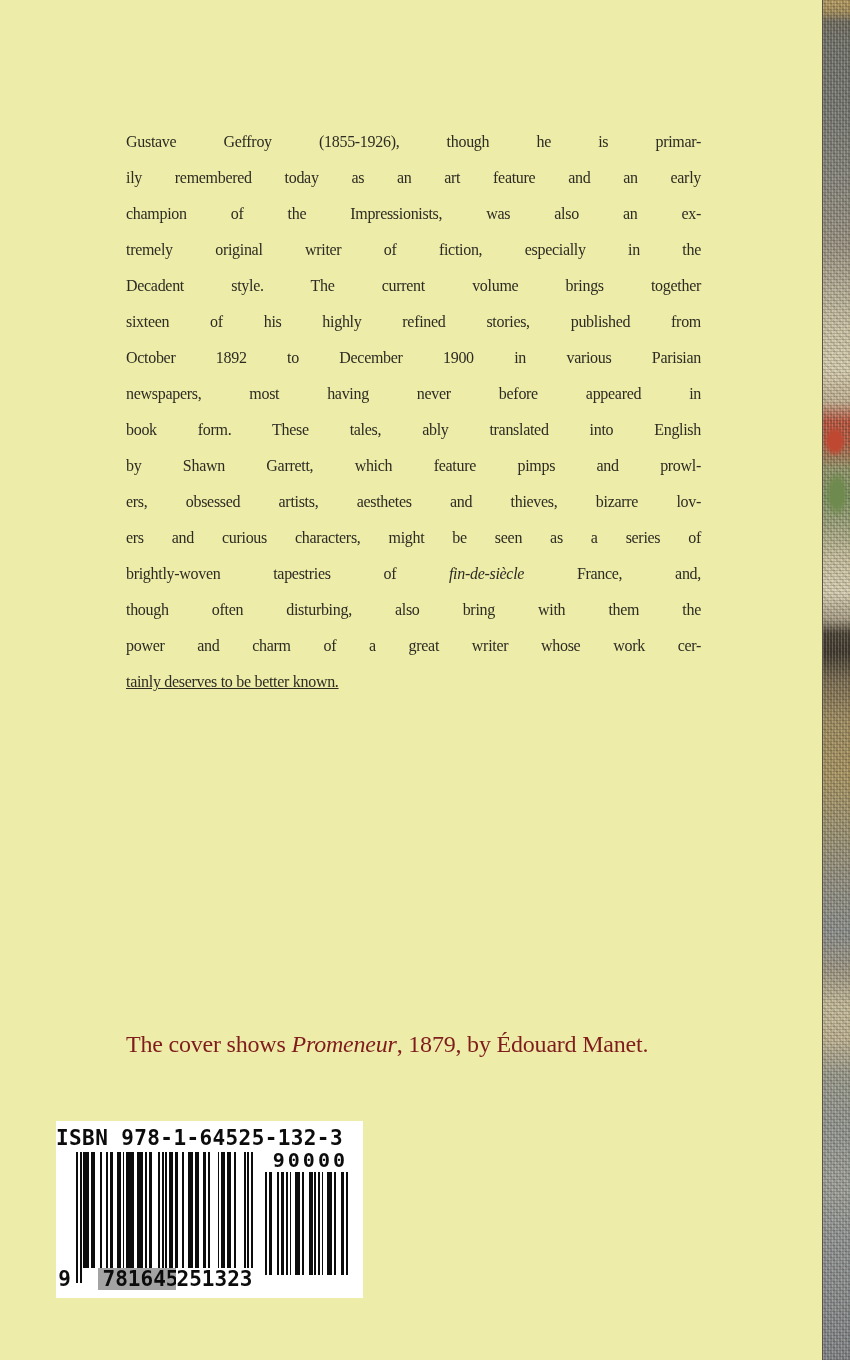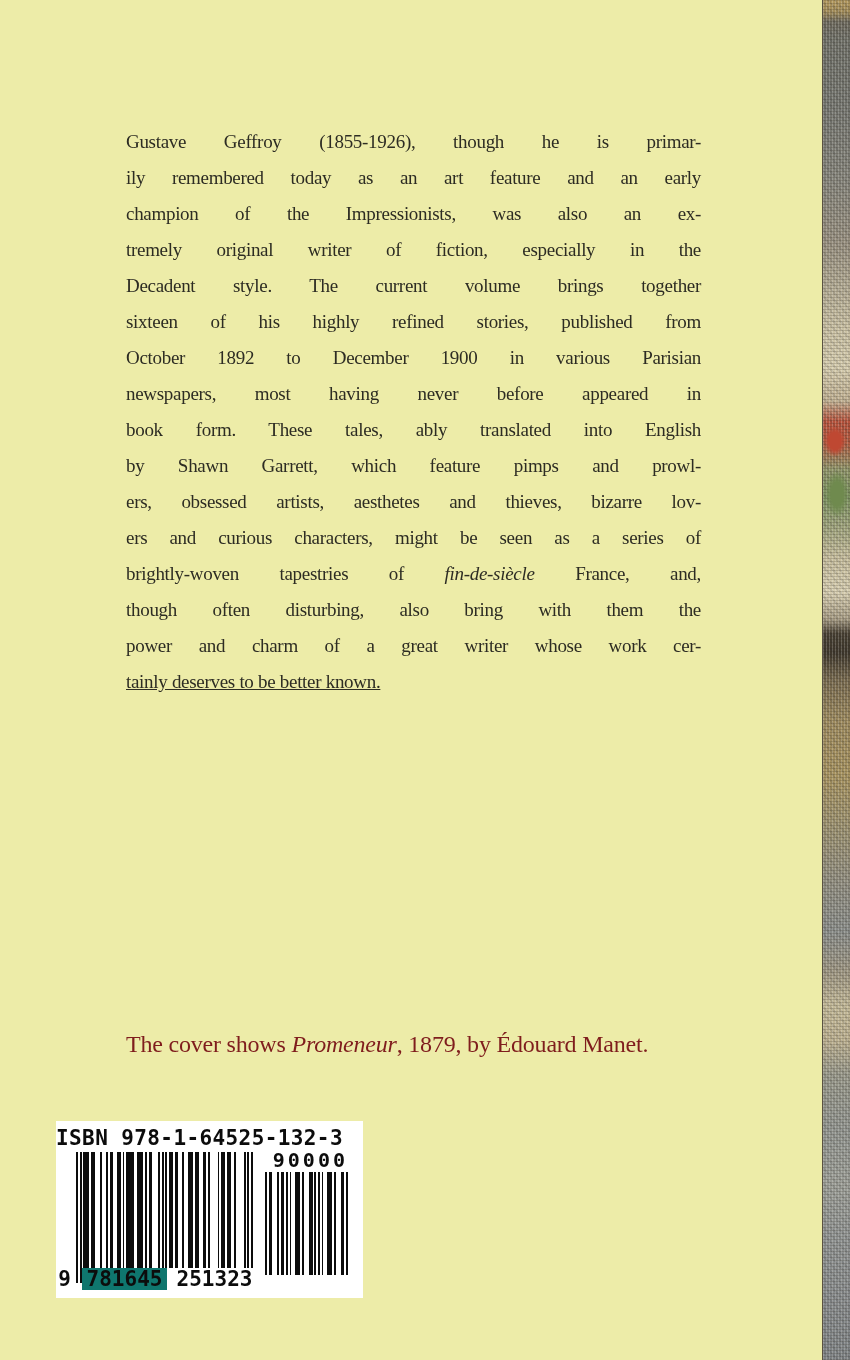--- a/index.html
+++ b/index.html
@@ -5,21 +5,21 @@
   html,body{margin:0;padding:0;}
   body{width:850px;height:1360px;overflow:hidden;}
   .cover{
     position:relative;width:850px;height:1360px;
     background:#edeca8;
     font-family:"Liberation Serif","DejaVu Serif",serif;
   }
   
   .blurb{
     position:absolute;left:126px;top:124px;width:575px;
-    font-size:19px;letter-spacing:-0.3px;color:#2d2c23;
+    font-size:16px;letter-spacing:-0.3px;color:#2d2c23;
   }
   .blurb .line{
     height:36px;line-height:36px;
     text-align:justify;text-align-last:justify;
     white-space:nowrap;overflow:visible;
   }
   .blurb .line.last{text-align-last:left;white-space:normal;text-decoration:underline;}
   .em{font-style:italic;}
   
   .credit{
@@ -40,21 +40,21 @@
     position:absolute;left:0;top:5px;width:300px;height:24px;
     font-size:21px;letter-spacing:0.4px;text-align:left;line-height:24px;
   }
   .ean13-svg{position:absolute;left:20px;top:31px;width:177px;height:131px;}
   .ean5-svg{position:absolute;left:209px;top:51px;width:83px;height:103px;}
   .digit-row-item{
     position:absolute;top:147px;height:22px;line-height:22px;
     font-size:21px;text-align:center;
   }
   .d-prefix{left:0;width:17px;background:transparent;}
-  .d-g1{left:26px;width:85px;background:#0f766e;}
+  .d-g1{left:42px;width:85px;background:#a3a3a3;}
   .d-g2{left:120px;width:77px;background:#ffffff;}
   .addon-label{
     position:absolute;left:209px;top:29px;width:83px;height:21px;
     font-size:20px;letter-spacing:3px;text-align:right;line-height:21px;
   }
   
   .strip{
     position:absolute;right:0;top:0;width:27px;height:1360px;
     border-left:1px solid #5a5240;
     background:

